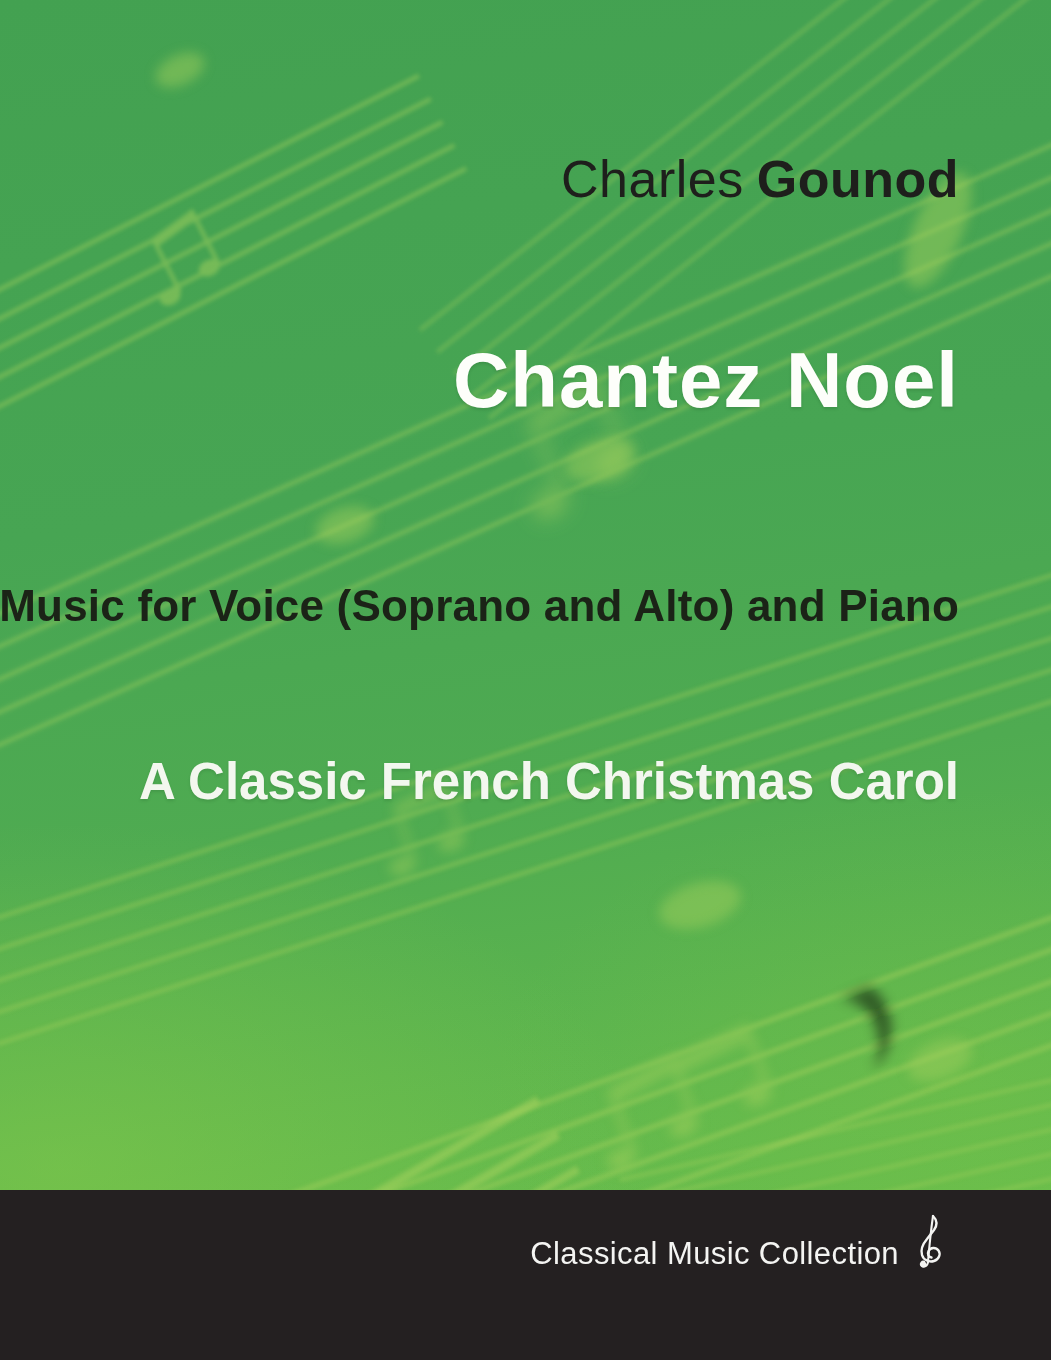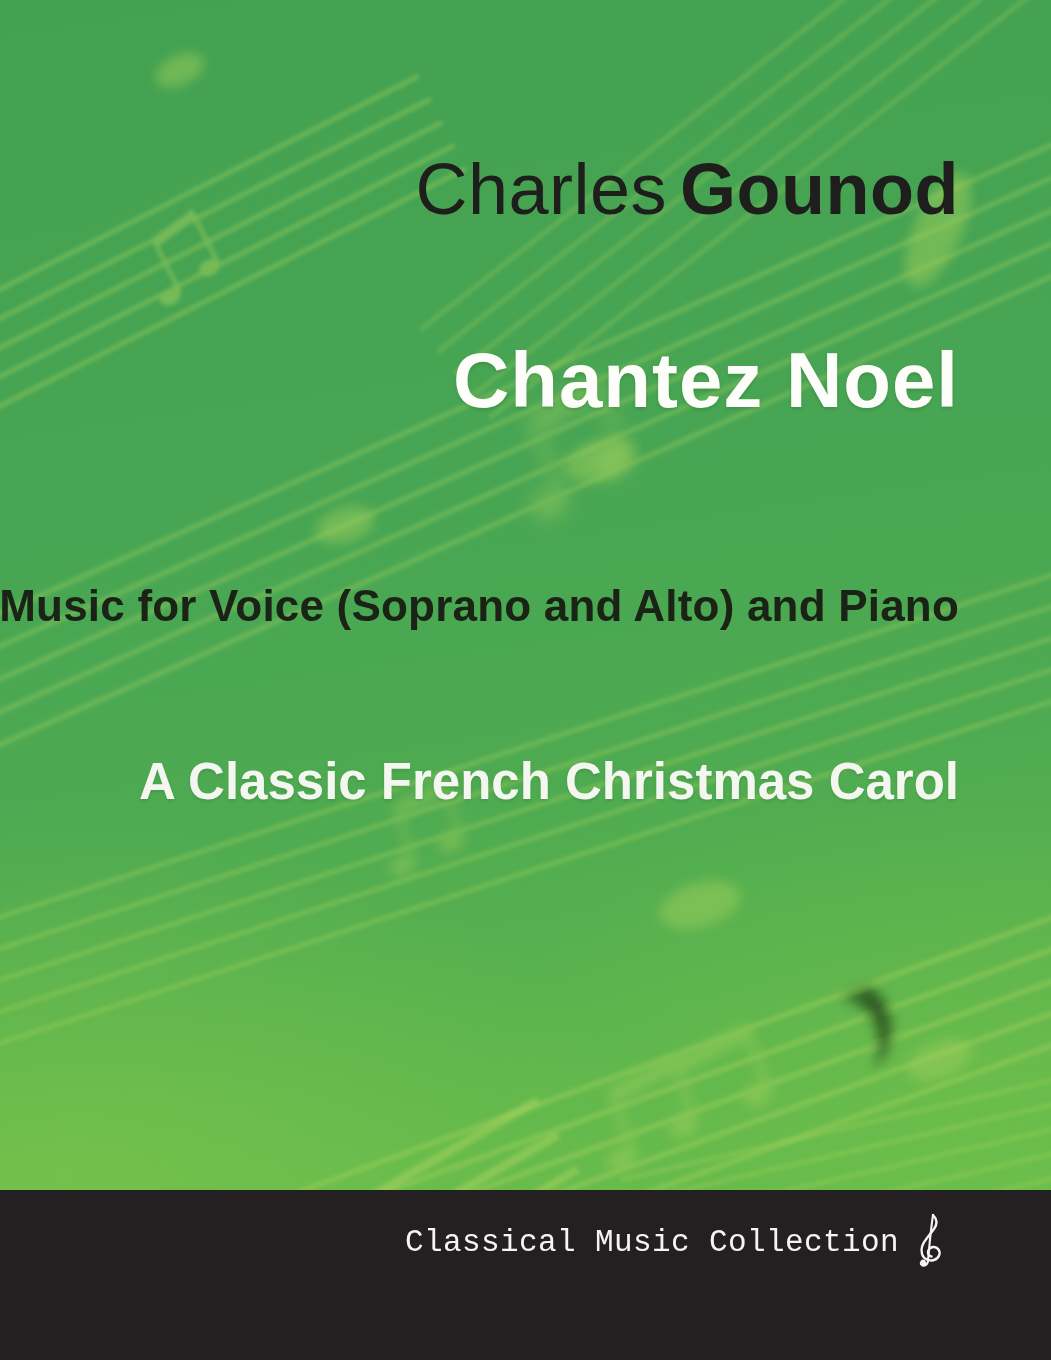--- a/index.html
+++ b/index.html
@@ -15,36 +15,36 @@
       radial-gradient(ellipse 950px 560px at 6% 86%, rgba(142,206,72,.42), rgba(142,206,72,0) 62%),
       radial-gradient(ellipse 800px 500px at 92% 80%, rgba(130,200,70,.25), rgba(130,200,70,0) 60%),
       linear-gradient(172deg,#43a151 0%,#47a553 36%,#4fab51 58%,#61b84d 80%,#70c24b 100%);
   }
   svg.decor{position:absolute;left:0;top:0;}
   .decor .staff line{stroke:#a6d25d;}
   .decor .staff .note, .decor .staff polygon, .decor .staff rect{fill:#a6d25d;}
   .decor .blob{fill:#9ecf5b;}
 
   .txt{position:absolute;right:92px;text-align:right;white-space:nowrap;line-height:1;}
-  .author{top:153px;font-size:72px;color:#1e1f1c;letter-spacing:.5px;}
+  .author{top:153px;font-size:52px;color:#1e1f1c;letter-spacing:.5px;}
   .author .first{font-weight:400;}
   .author .last{font-weight:700;margin-left:13px;}
   .title{top:341px;font-size:78px;font-weight:700;color:#fdfefa;letter-spacing:1px;
          text-shadow:0 2px 3px rgba(20,60,25,.18);margin-left:40px;}
   .subtitle{top:584px;font-size:44px;font-weight:700;color:#1b2317;letter-spacing:.2px;}
   .tagline{top:756px;font-size:51px;font-weight:700;color:#f3f7ef;
            text-shadow:0 2px 3px rgba(20,60,25,.15);}
 
   .band{
     position:absolute;left:0;right:0;bottom:0;height:170px;
     background:#242021;
   }
   .band-inner{
     position:absolute;top:22px;right:106px;
-    display:flex;align-items:center;gap:14px;height:60px;font-family:Liberation Mono, monospace;
+    display:flex;align-items:flex-end;gap:14px;height:60px;
   }
   .collection{color:#f4f4f2;font-size:31px;font-weight:400;letter-spacing:.4px;white-space:nowrap;}
   .clef{display:block;}
 </style>
 </head>
 <body>
 
 <div class="cover">
 
   <div class="bg"></div>

